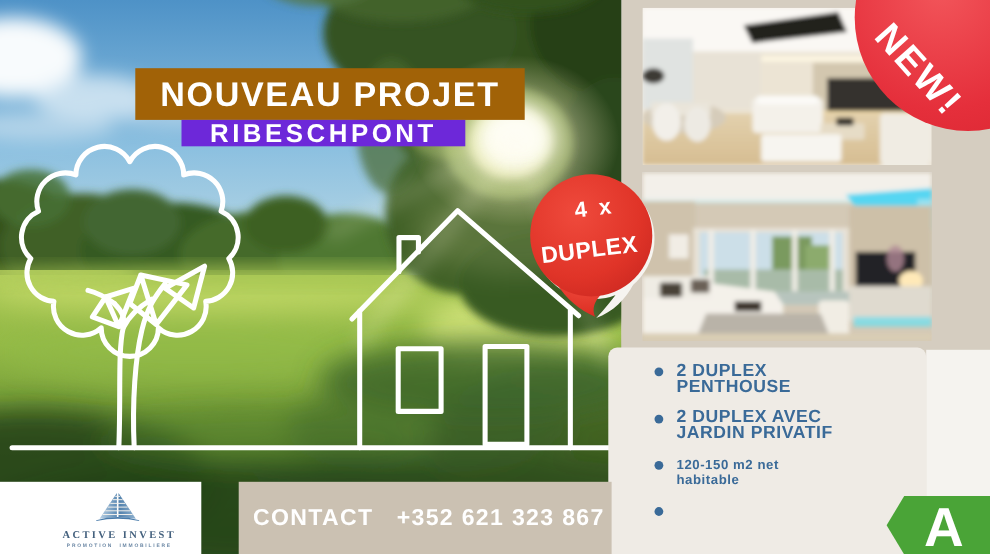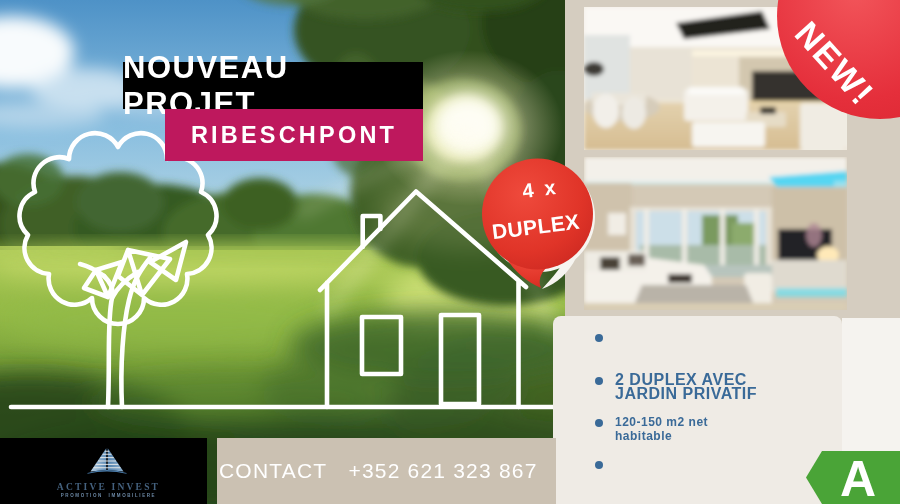--- a/index.html
+++ b/index.html
@@ -131,25 +131,25 @@
 <path d="M327,407 V282.5 M320,290 L416,191.5 L526,287 M518.5,281.5 V407"></path>
 
 <path d="M362.7,247 V216 H380.4 V229"></path>
 
 <rect x="362" y="317" width="39" height="57"></rect>
 
 <rect x="441" y="315" width="38" height="89"></rect>
 </svg>
 </div>
 
-<div class="abs" style="left:123px;top:62px;width:300px;height:47px;background:#000000;display:flex;align-items:center;justify-content:center">
+<div class="abs" style="left:123px;top:62px;width:354px;height:47px;background:#a16207;display:flex;align-items:center;justify-content:center">
 <span style="color:#fff;font-weight:bold;font-size:31px;letter-spacing:1.5px">NOUVEAU PROJET</span>
 </div>
 
-<div class="abs" style="left:165px;top:109px;width:258px;height:52px;background:#be185d;display:flex;align-items:center;justify-content:center">
+<div class="abs" style="left:165px;top:109px;width:258px;height:24px;background:#6d28d9;display:flex;align-items:center;justify-content:center">
 <span style="color:#fff;font-weight:bold;font-size:23.5px;letter-spacing:3.2px">RIBESCHPONT</span>
 </div>
 
 <div class="abs" style="left:565px;top:0;width:335px;height:504px;background:#d5cdc0"></div>
 
 <div class="abs" style="left:584px;top:7px;width:263px;height:143px;overflow:hidden">
 <svg width="263" height="143" viewBox="0 0 263 143">
 <defs>
 <filter id="p1b" x="-20%" y="-20%" width="140%" height="140%">
           <feGaussianBlur stdDeviation="2"></feGaussianBlur>
@@ -234,38 +234,39 @@
 </svg>
 </div>
 
 <div class="abs" style="left:553px;top:316px;width:289px;height:188px;background:#efebe5;border-radius:8px 8px 0 0"></div>
 
 <div class="abs" style="left:842px;top:318px;width:58px;height:186px;background:#f5f3ef"></div>
 
 <div class="abs" style="left:553px;top:316px;width:289px;height:188px;color:#3a6a98;font-weight:bold">
 
 <div style="position:absolute;left:42px;top:18px;width:8px;height:8px;border-radius:50%;background:#3a6a98"></div>
+<div style="position:absolute;left:62px;top:15px;font-size:16px;line-height:13.5px;letter-spacing:0.5px">2 DUPLEX<br>PENTHOUSE</div>
 
 <div style="position:absolute;left:42px;top:60.5px;width:8px;height:8px;border-radius:50%;background:#3a6a98"></div>
 <div style="position:absolute;left:62px;top:57px;font-size:16px;line-height:13.5px;letter-spacing:0.5px">2 DUPLEX AVEC<br>JARDIN PRIVATIF</div>
 
 <div style="position:absolute;left:42px;top:103px;width:8px;height:8px;border-radius:50%;background:#3a6a98"></div>
 <div style="position:absolute;left:62px;top:100px;font-size:12px;line-height:13.5px;letter-spacing:0.5px">120-150 m2 net<br>habitable</div>
 
 <div style="position:absolute;left:42px;top:145px;width:8px;height:8px;border-radius:50%;background:#3a6a98"></div>
 </div>
 
 <div class="abs" style="left:800px;top:451px;width:100px;height:53px">
 <svg width="100" height="53" viewBox="0 0 100 53">
 <polygon points="100,0 22,0 6,26.5 22,53 100,53" fill="#4aa437"></polygon>
 <text x="58" y="45" text-anchor="middle" fill="#fff" font-family="Liberation Sans,sans-serif" font-size="50" font-weight="bold">A</text>
 </svg>
 </div>
 
-<div class="abs" style="left:0;top:438px;width:207px;height:66px;background:#000000">
+<div class="abs" style="left:0;top:438px;width:183px;height:66px;background:#ffffff">
 
 <svg class="abs" style="left:86px;top:7px" width="42" height="32" viewBox="0 0 56 36">
 <defs>
 <linearGradient id="lgl" x1="0" y1="0" x2="1" y2="0">
           <stop offset="0" stop-color="#b9d0e4"></stop>
           <stop offset="1" stop-color="#5e8cb5"></stop>
         </linearGradient>
 <linearGradient id="lgr" x1="0" y1="0" x2="1" y2="0">
           <stop offset="0" stop-color="#4f7fab"></stop>
           <stop offset="1" stop-color="#8fb1cf"></stop>
@@ -282,21 +283,21 @@
         <line x1="25" y1="5" x2="31" y2="5"></line>
 </g>
 <path d="M2,34 Q28,26 54,34 L54,35 Q28,29 2,35 Z" fill="#4a7cab"></path>
 </svg>
 
 <div class="abs" style="left:0;top:44px;width:217px;text-align:center;color:#44617e;font-size:9.5px;font-weight:bold;letter-spacing:2.2px;font-family:'Liberation Serif',serif">ACTIVE INVEST</div>
 <div class="abs" style="left:0;top:55px;width:217px;text-align:center;color:#6c88a5;font-size:4.5px;font-weight:bold;letter-spacing:1.6px">PROMOTION &nbsp;IMMOBILIERE</div>
 </div>
 
 <div class="abs" style="left:217px;top:438px;width:339px;height:66px;background:#cbc1b2;display:flex;align-items:center">
-<span style="color:#fff;font-weight:normal;font-size:21px;letter-spacing:1.2px;margin-left:2px;white-space:nowrap">CONTACT&nbsp;&nbsp; +352 621 323 867</span>
+<span style="color:#fff;font-weight:bold;font-size:21px;letter-spacing:1.2px;margin-left:13px;white-space:nowrap">CONTACT&nbsp;&nbsp; +352 621 323 867</span>
 </div>
 
 <div class="abs" style="left:470px;top:148px;width:130px;height:148px">
 <svg width="130" height="148" viewBox="470 148 130 148">
 <defs>
 <radialGradient id="stg" cx="0.38" cy="0.32" r="0.75">
           <stop offset="0" stop-color="#ef4a3c"></stop>
           <stop offset="0.7" stop-color="#e03428"></stop>
           <stop offset="1" stop-color="#cf2a22"></stop>
         </radialGradient>

